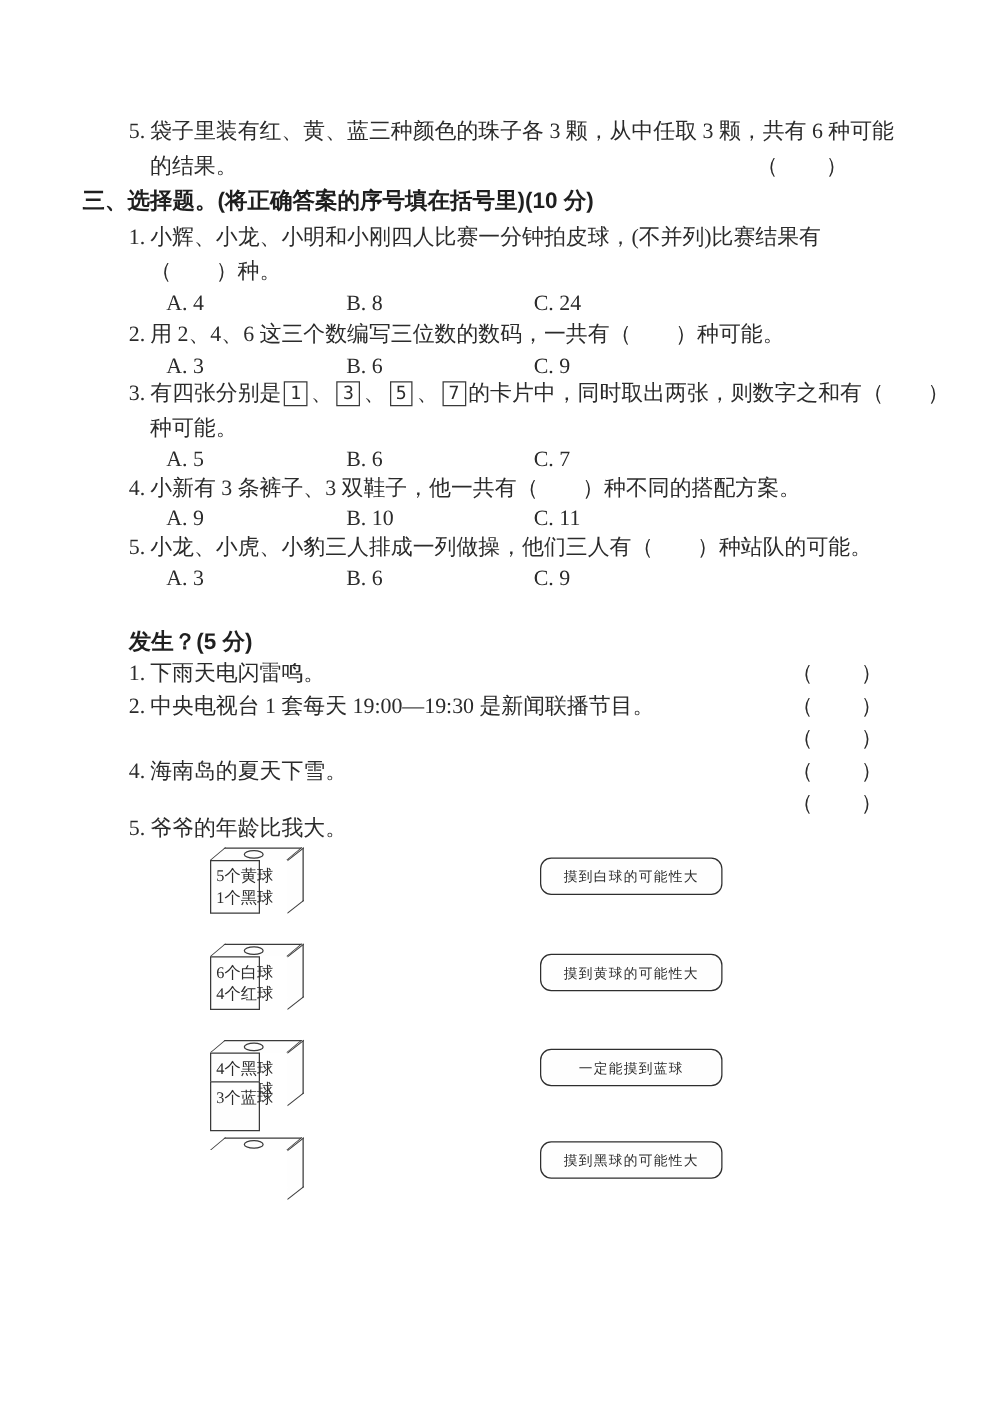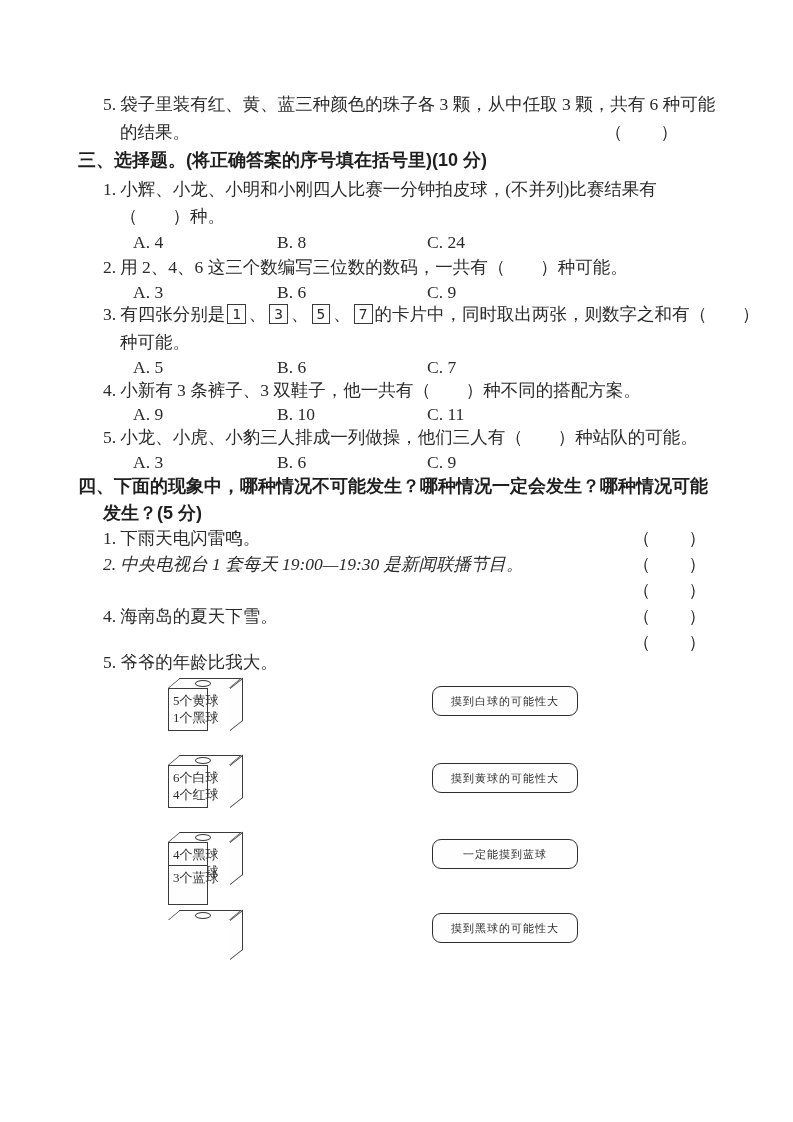--- a/index.html
+++ b/index.html
@@ -75,21 +75,21 @@
 <body>
 
 <div class="page">
 
   <div class="abs" style="left:103px; top:92px;">
     <span class="qnum">5.</span><span>袋子里装有红、黄、蓝三种颜色的珠子各 3 颗，从中任取 3 颗，共有 6 种可能</span>
   </div>
   <div class="abs" style="left:120px; top:120px;">的结果。</div>
   <div class="abs bracket" style="left:605px; top:120px;">（　　）</div>
 
-  <div class="abs sec-title" style="left:78px; top:148px;">三、选择题。(将正确答案的序号填在括号里)(10 分)</div>
+  <div class="abs sec-title" style="left:66px; top:148px;">三、选择题。(将正确答案的序号填在括号里)(10 分)</div>
 
   <div class="abs" style="left:103px; top:177px;">
     <span class="qnum">1.</span><span>小辉、小龙、小明和小刚四人比赛一分钟拍皮球，(不并列)比赛结果有</span>
   </div>
   <div class="abs" style="left:120px; top:204px;">（　　）种。</div>
   <div class="abs opts" style="left:133px; top:230px;">
     <span class="opt-a">A. 4</span>
     <span class="opt-b">B. 8</span>
     <span class="opt-c">C. 24</span>
   </div>
@@ -124,29 +124,28 @@
 
   <div class="abs" style="left:103px; top:425px;">
     <span class="qnum">5.</span><span>小龙、小虎、小豹三人排成一列做操，他们三人有（　　）种站队的可能。</span>
   </div>
   <div class="abs opts" style="left:133px; top:450px;">
     <span class="opt-a">A. 3</span>
     <span class="opt-b">B. 6</span>
     <span class="opt-c">C. 9</span>
   </div>
 
-  <div class="abs sec-title" style="left:78px; top:474px;">四、下面的现象中，哪种情况不可能发生？哪种情况一定会发生？哪种情况可能</div>
   <div class="abs sec-title" style="left:103px; top:501px;">发生？(5 分)</div>
 
   <div class="abs" style="left:103px; top:526px;">
     <span class="qnum">1.</span><span>下雨天电闪雷鸣。</span>
   </div>
   <div class="abs bracket" style="left:633px; top:526px;">（　　）</div>
 
-  <div class="abs" style="left:103px; top:552px;font-style:italic;">
+  <div class="abs" style="left:103px; top:552px;">
     <span class="qnum">2.</span><span>中央电视台 1 套每天 19:00—19:30 是新闻联播节目。</span>
   </div>
   <div class="abs bracket" style="left:633px; top:552px;">（　　）</div>
 
   <div class="abs bracket" style="left:633px; top:578px;">（　　）</div>
 
   <div class="abs" style="left:103px; top:604px;">
     <span class="qnum">4.</span><span>海南岛的夏天下雪。</span>
   </div>
   <div class="abs bracket" style="left:633px; top:604px;">（　　）</div>

